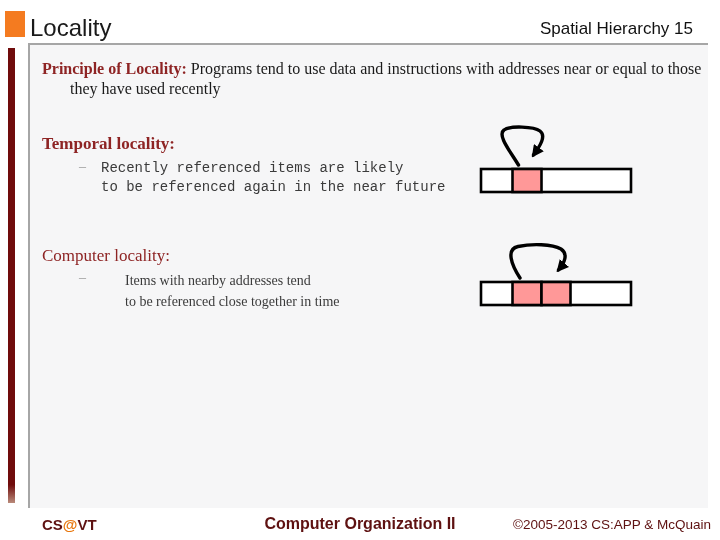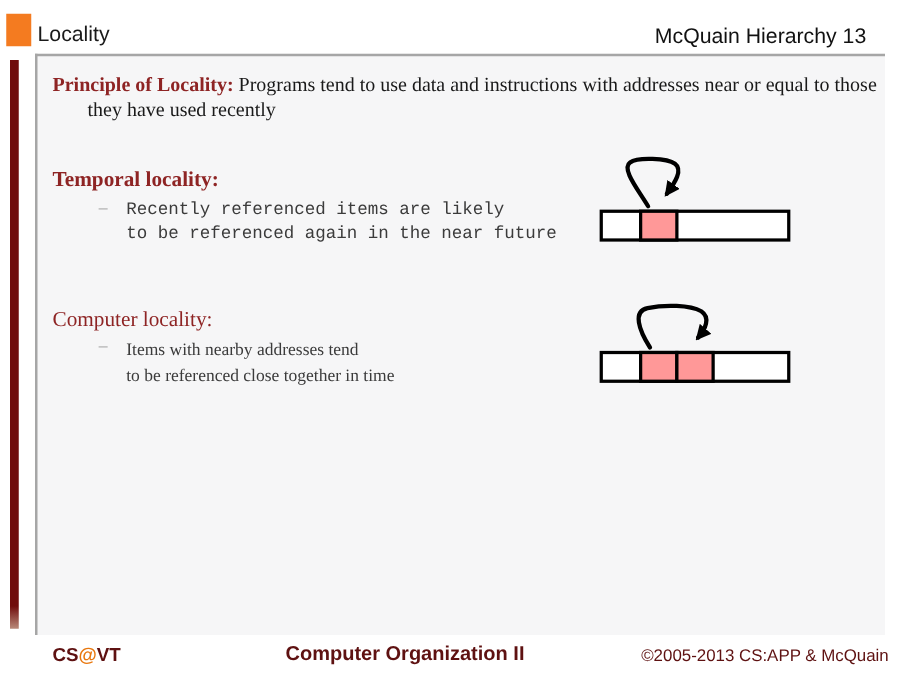--- a/index.html
+++ b/index.html
@@ -9,21 +9,21 @@
   }
   .orange-square{
     position:absolute;left:5px;top:11px;width:20px;height:26px;
     background:var(--accent_orange,#F47B20);
   }
   .maroon-bar{
     position:absolute;left:8px;top:48px;width:7px;height:455px;
     background:linear-gradient(to bottom,var(--maroon_bar,#700C0C) 0%,var(--maroon_bar,#700C0C) 96%,#b98a7a 100%);
   }
   .slide-title{
-    position:absolute;left:30px;top:15px;font-size:17px;line-height:26px;
+    position:absolute;left:30px;top:15px;font-size:24px;line-height:26px;
     color:#1a1a1a;letter-spacing:0px;
   }
   .header-right{
     position:absolute;right:27px;top:19px;font-size:17px;color:#111111;
   }
   .content-box{
     position:absolute;left:28px;top:43px;width:680px;height:465px;
     background:var(--content_bg,#F6F6F7);
     border-top:2px solid var(--line_gray,#A6A6A6);
     border-left:2px solid var(--line_gray,#A6A6A6);
@@ -51,39 +51,39 @@
   .bullet-text span{display:block;}
   .bullet-text.t span{line-height:19px;font-family:Liberation Mono, monospace;}
   .bullet-text.s span{line-height:21px;}
   .diagram{position:absolute;width:180px;height:80px;}
   .footer-left{
     position:absolute;left:42px;top:516px;font-size:15px;font-weight:bold;
     color:var(--footer_maroon,#5E1111);
   }
   .footer-left .at{color:var(--at_orange,#E8770E);}
   .footer-center{
-    position:absolute;left:0;top:515px;width:648px;text-align:center;
+    position:absolute;left:0;top:515px;width:720px;text-align:center;
     font-size:16px;font-weight:bold;color:var(--footer_maroon,#5E1111);
   }
   .footer-right{
     position:absolute;right:9px;top:517px;font-size:13.5px;font-weight:normal;
     color:var(--footer_maroon,#5E1111);
   }
 </style>
 </head>
 <body>
 
 <div class="slide">
 
   <div class="orange-square"></div>
   <div class="slide-title">Locality</div>
   <div class="header-right">
-    <span>McQuain Hierarchy</span>
+    <span>Spatial Hierarchy</span>
     <span> </span>
-    <span>13</span>
+    <span>15</span>
   </div>
 
   <div class="content-box"></div>
   <div class="maroon-bar"></div>
 
   <div class="principle"><span class="lead">Principle of Locality:</span><span> Programs tend to use data and instructions with addresses near or equal to those they have used recently</span></div>
 
   <div class="sec-heading bold" style="top:134px;">Temporal locality:</div>
   <div class="bullet-dash" style="top:159px;">–</div>
   <div class="bullet-text t" style="top:159px;">
@@ -97,21 +97,21 @@
         <path d="M0,0 L10,5 L0,10 z" fill="#000"></path>
       </marker>
     </defs>
     <rect x="11" y="51" width="150" height="23" fill="#ffffff" stroke="#000" stroke-width="2.6"></rect>
     <rect x="42.5" y="51" width="29" height="23" stroke="#000" stroke-width="2.6" fill="#FF9898"></rect>
     <path d="M 48.5 47 C 40 33, 27 17, 34 12 C 40 7.5, 64 8.5, 70 13 C 76.5 18, 70 28, 63.5 37" fill="none" stroke="#000" stroke-width="3.4" stroke-linecap="round" marker-end="url(#arrow1)"></path>
   </svg>
 
   <div class="sec-heading" style="top:246px;">Computer locality:</div>
   <div class="bullet-dash" style="top:270px;">–</div>
-  <div class="bullet-text s" style="top:270px;">
+  <div class="bullet-text s" style="top:270px;margin-left:24px;">
     <span>Items with nearby addresses tend</span>
     <span>to be referenced close together in time</span>
   </div>
 
   <svg class="diagram" style="left:470px;top:233px;" viewBox="0 0 180 80">
     <defs>
       <marker id="arrow2" viewBox="0 0 10 10" refX="7.5" refY="5" markerWidth="3.6" markerHeight="3.6" orient="auto">
         <path d="M0,0 L10,5 L0,10 z" fill="#000"></path>
       </marker>
     </defs>

